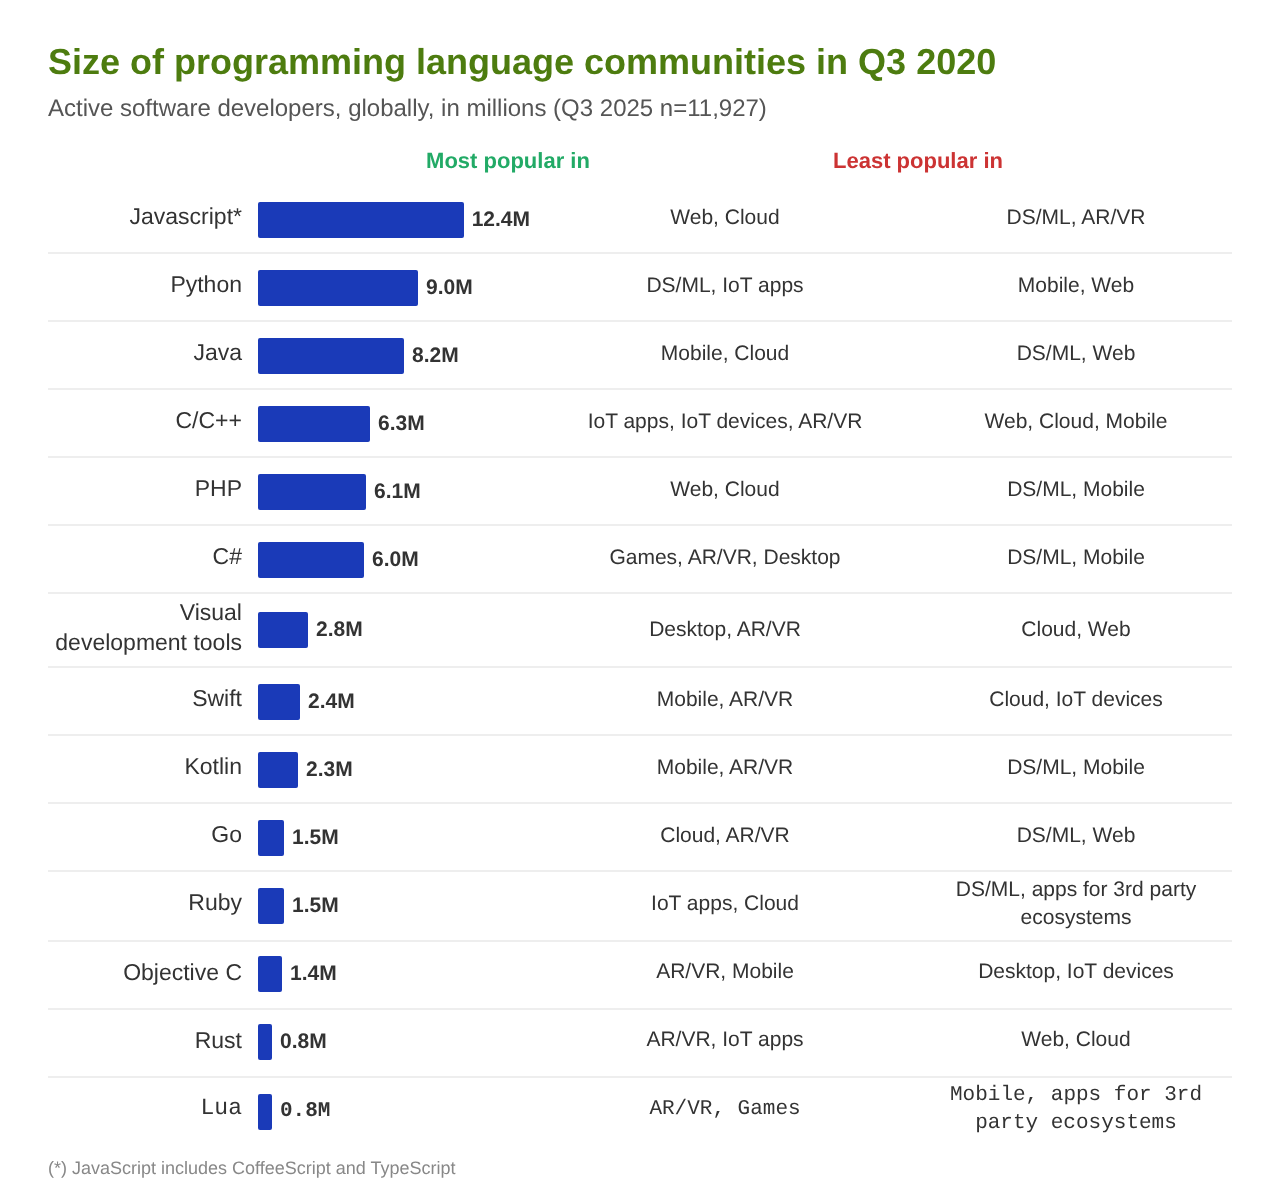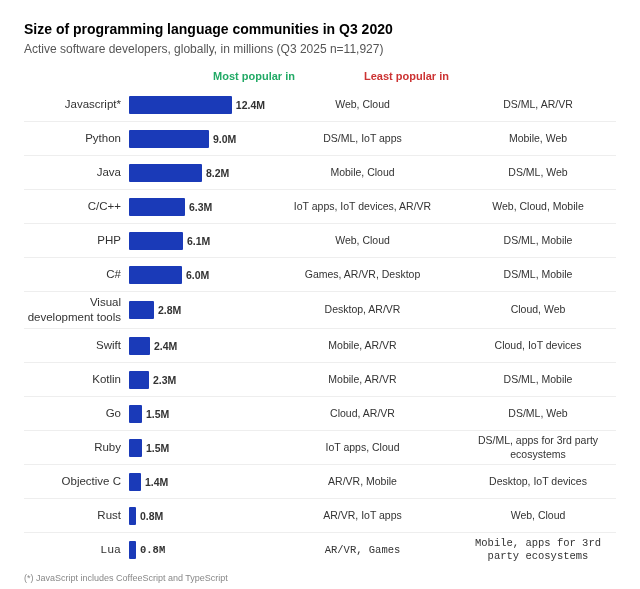--- a/index.html
+++ b/index.html
@@ -4,23 +4,23 @@
   <style>
     * { margin: 0; padding: 0; box-sizing: border-box; }
     body {
       font-family: Arial, sans-serif;
       background: #fff;
       width: 640px;
       min-height: 589px;
       padding: 20px 24px 16px 24px;
     }
     .title {
-      font-size: 14px;
-      font-weight: bold;
-      color: #000000;
+      font-size: 18px;
+      font-weight: bold;
+      color: #4d7c0f;
       line-height: 1.3;
       margin-bottom: 4px;
     }
     .subtitle {
       font-size: 12px;
       color: #555;
       margin-bottom: 14px;
     }
     .header-row {
       display: flex;
@@ -32,20 +32,21 @@
       font-size: 11px;
       font-weight: bold;
       width: 200px;
       text-align: center;
     }
     .header-least {
       color: #cc3333;
       font-size: 11px;
       font-weight: bold;
       width: 190px;
+      text-align: center;
       margin-left: 10px;
     }
     .table { width: 100%; }
     .row {
       display: flex;
       align-items: center;
       border-bottom: 1px solid #eee;
       min-height: 34px;
       padding: 3px 0;
     }

